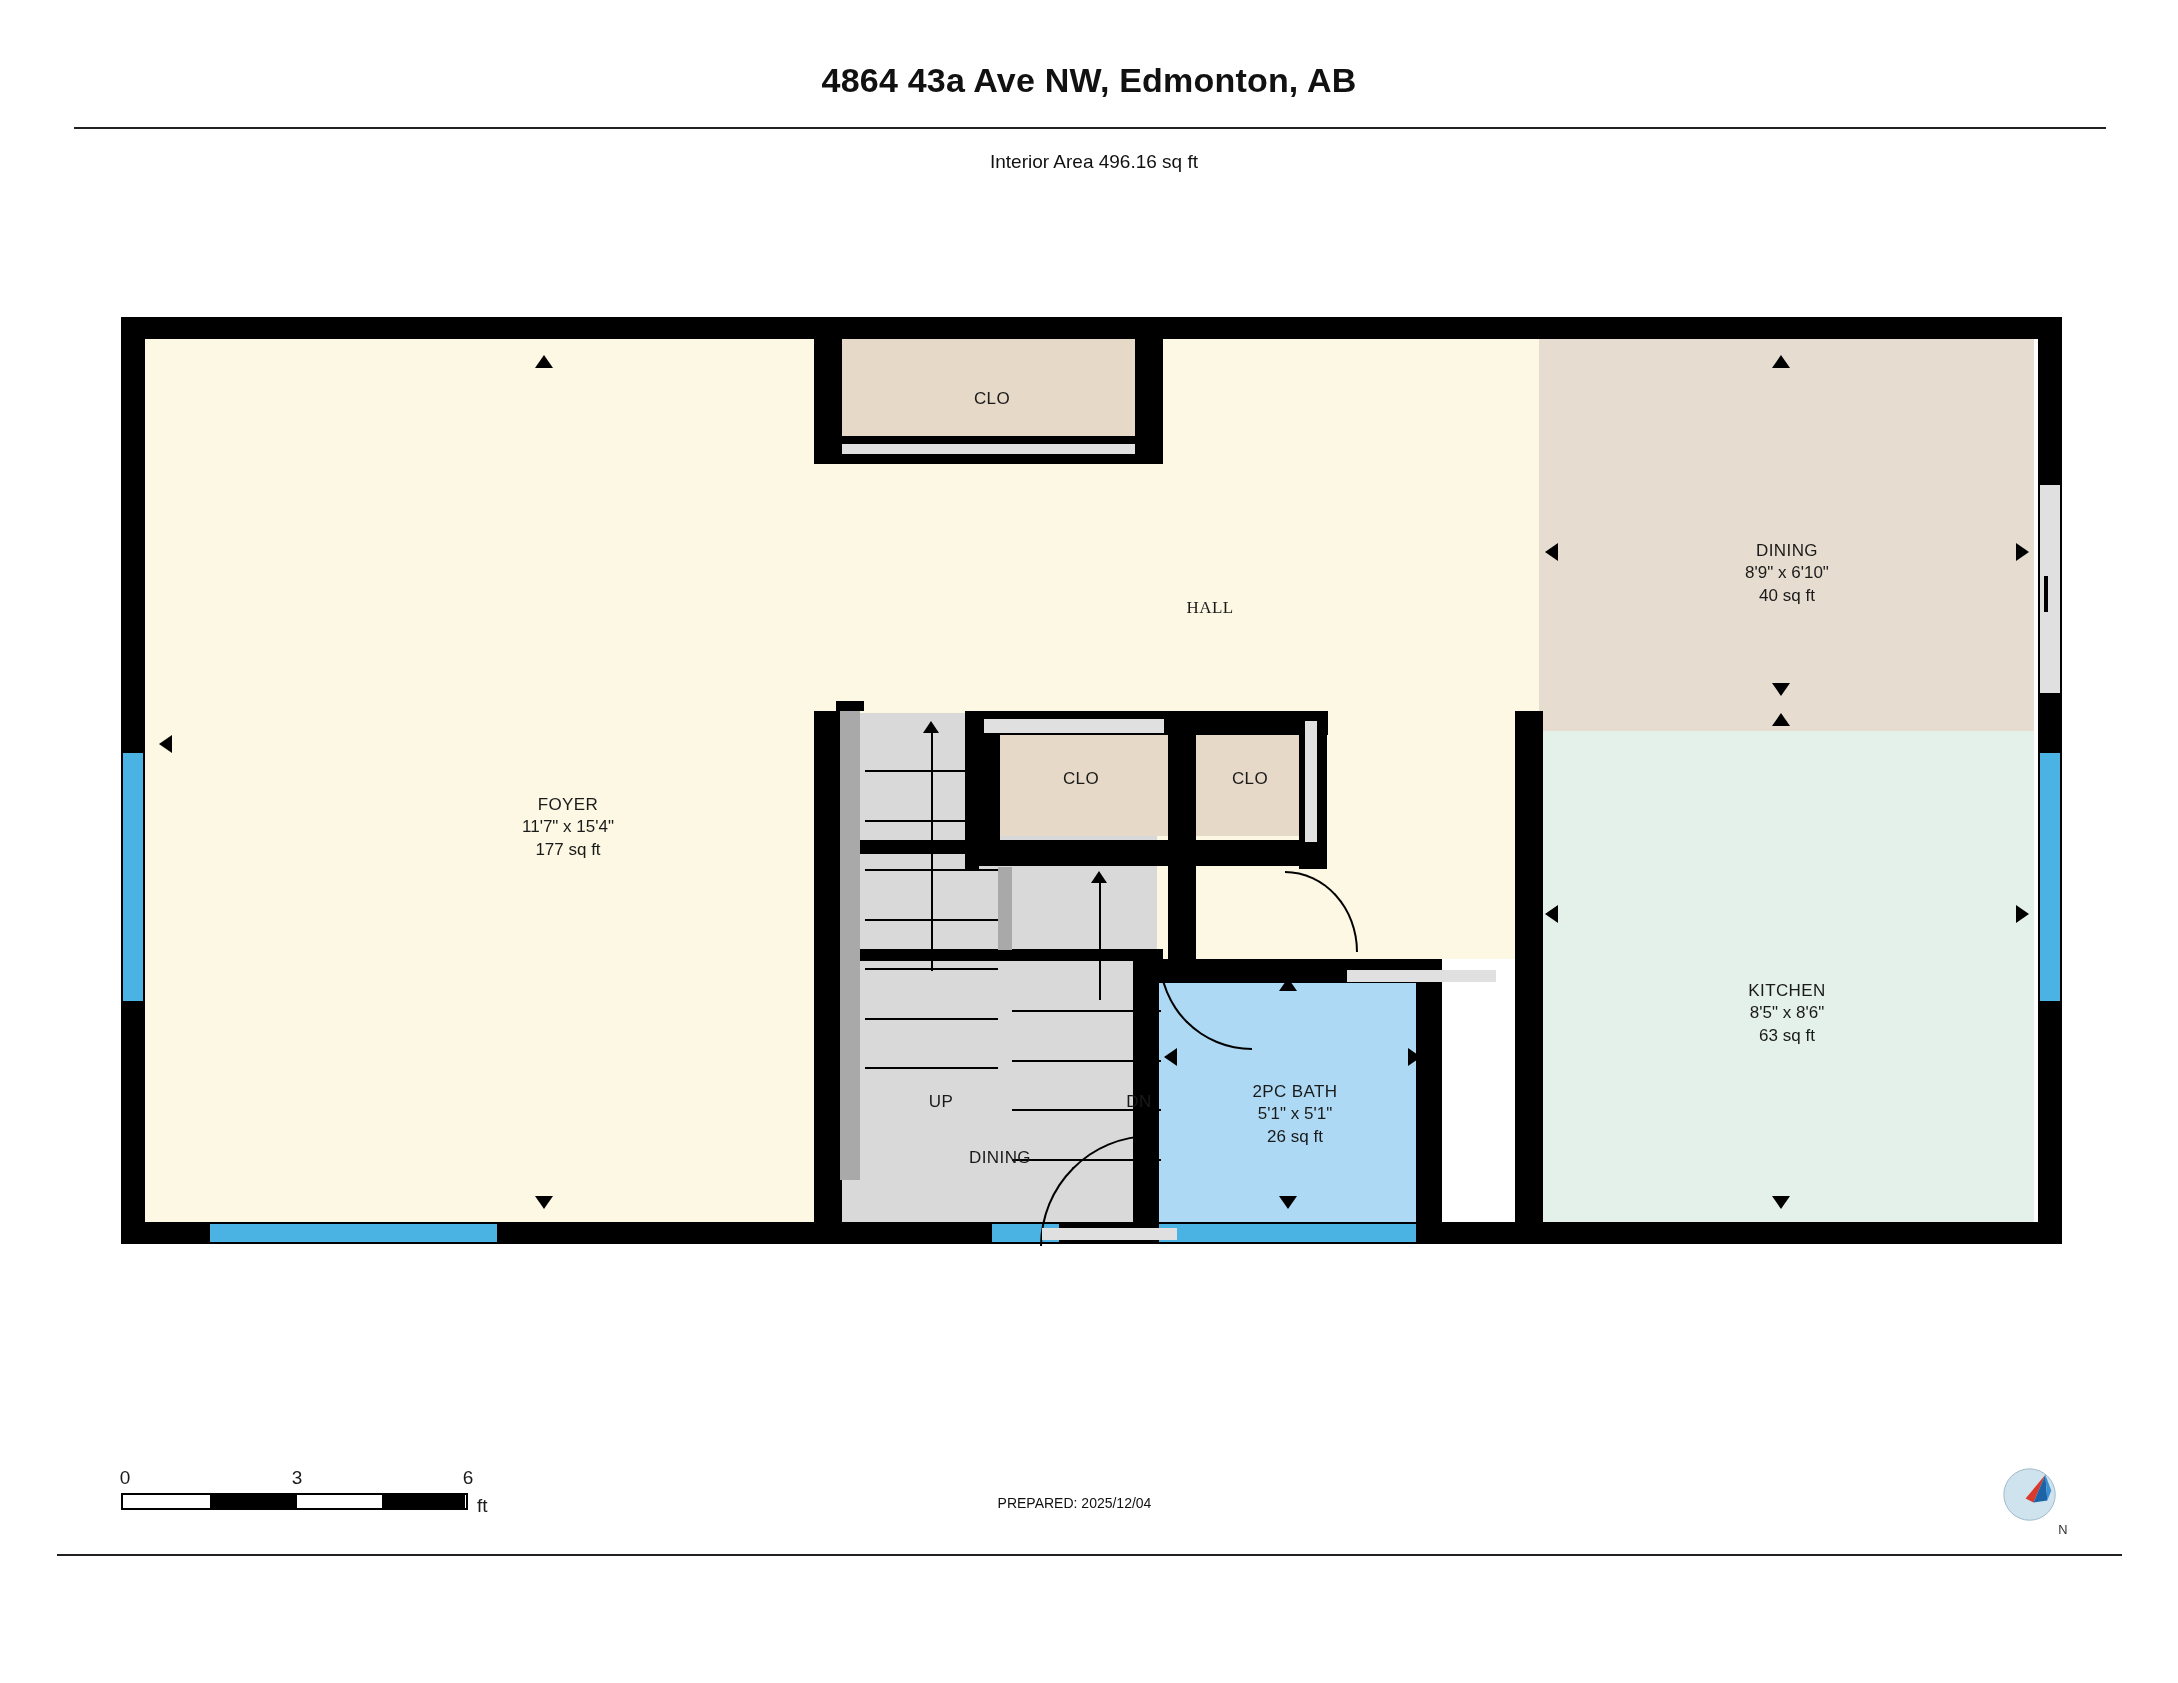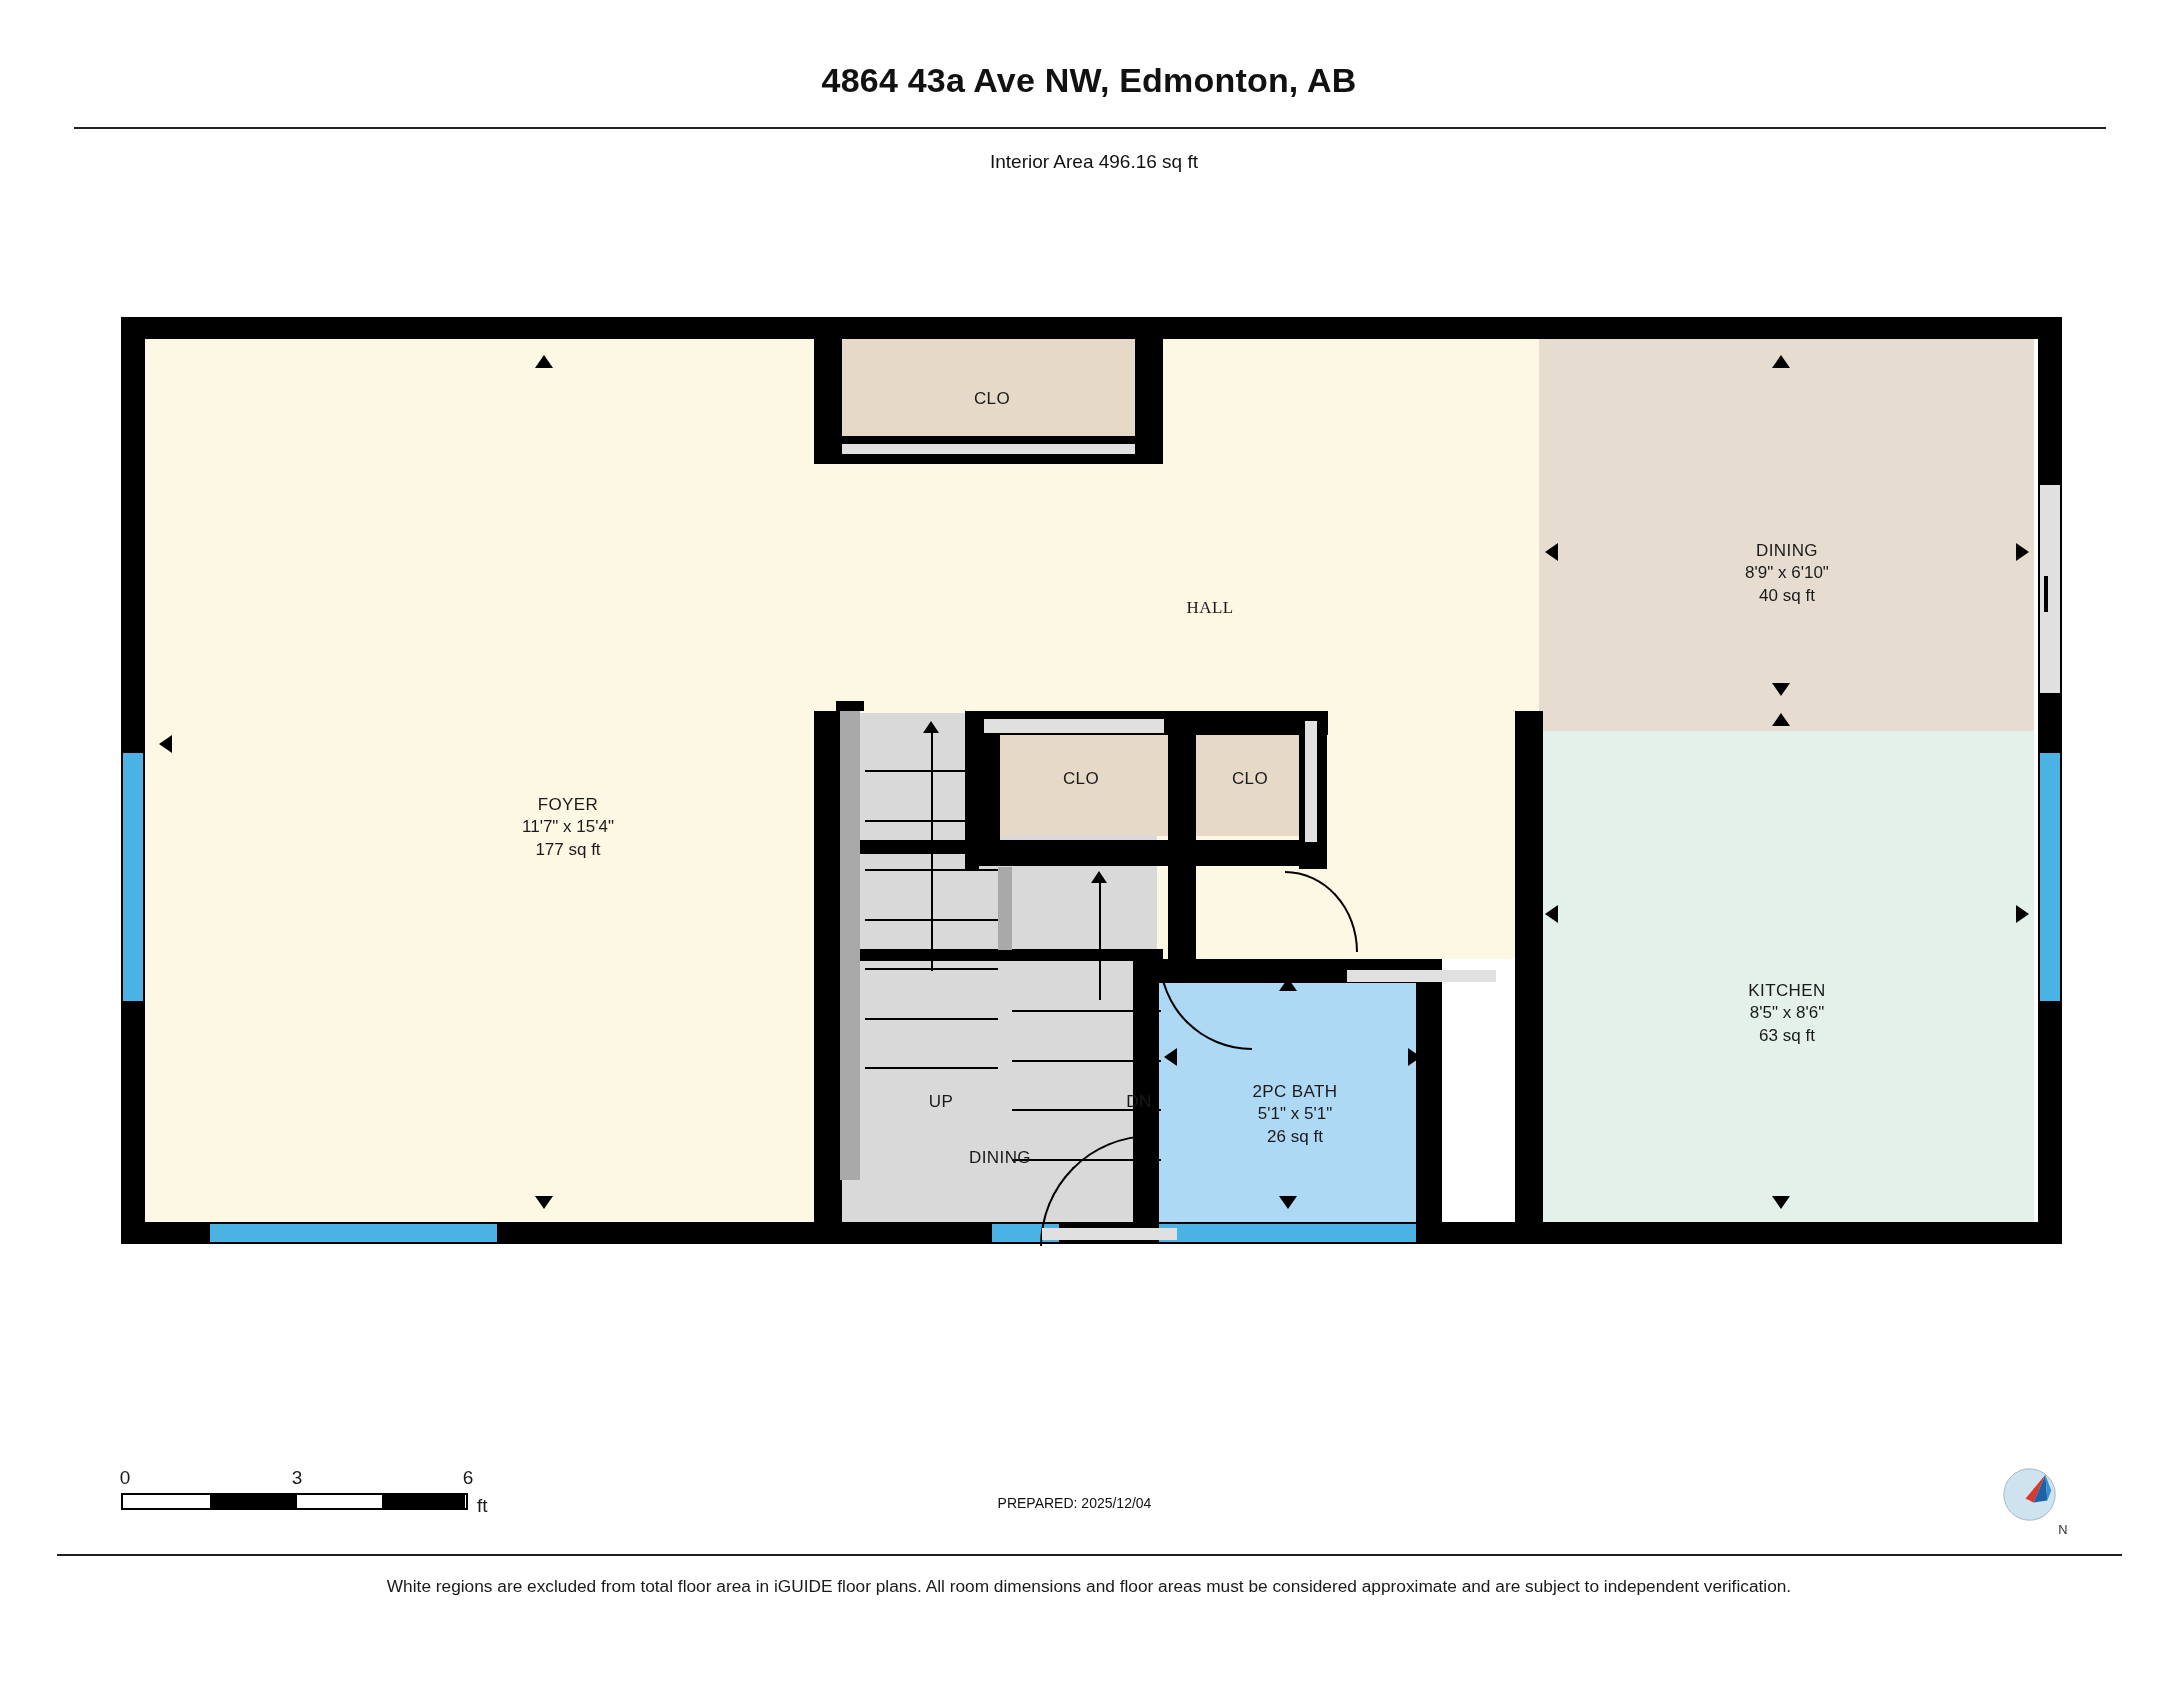--- a/index.html
+++ b/index.html
@@ -367,16 +367,15 @@
     <svg width="85" height="85" viewBox="0 0 86 86">
       <circle cx="40" cy="40" r="26" fill="#cfe3ef" stroke="#9fb9c7" stroke-width="1"></circle>
       <polygon points="56,20 36,44 44,48" fill="#d93a2b"></polygon>
       <polygon points="56,20 44,48 58,46" fill="#1c63a8"></polygon>
       <polygon points="56,20 58,46 62,36" fill="#3b8fd0"></polygon>
       <text x="69" y="80" font-family="Liberation Sans, sans-serif" font-size="13" fill="#333">N</text>
     </svg>
   </div>
 
   <div class="foot-rule"></div>
-  <div class="disclaimer">White regions are excluded from total floor area in iGUIDE floor plans. All room dimensions and floor areas must be considered approximate and are subject to independent verification.</div>
 
 </div>
 
 
 </body></html>

